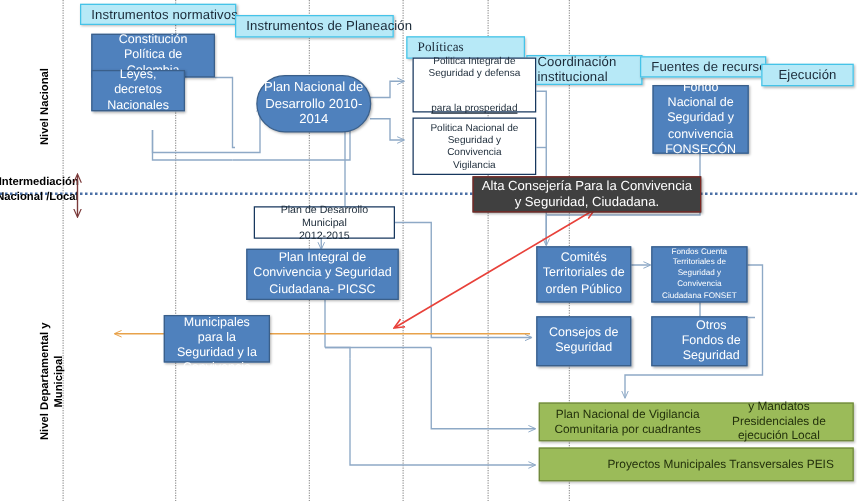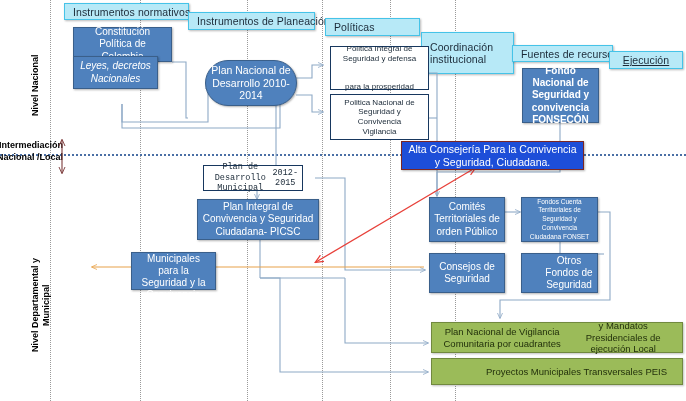--- a/index.html
+++ b/index.html
@@ -44,26 +44,25 @@
     box-shadow:1px 1px 2px rgba(0,0,0,.3);
   }
   .node.white{
     background:#ffffff;
     border:1.5px solid #17375E;
     color:#1b2a38;
     font-size:8px;
     justify-content:center;
   }
   .node.red{
-    background:#1d4ed8;
+    background:#404040;
     border:1.5px solid #7B2622;
     color:#ffffff;
     font-size:10.5px;
     box-shadow:1px 1px 2px rgba(0,0,0,.3);
-    margin-left:23px;
   }
   .node.green{
     background:#9BBB59;
     border:1.5px solid #71893F;
     color:#23310c;
     font-size:9.5px;
     box-shadow:1px 1px 2px rgba(0,0,0,.25);
   }
   .node.tiny{font-size:6.5px;line-height:1.35;}
 
@@ -105,33 +104,33 @@
   <div class="hline" style="top:154px;"></div>
 
   <div class="banner" style="left:64px;top:3px;width:125px;height:17px;">
     <span>Instrumentos normativos</span>
   </div>
 
   <div class="banner" style="left:188px;top:12px;width:127px;height:18px;">
     <span>Instrumentos de Planeación</span>
   </div>
 
-  <div class="banner" style="left:325px;top:18px;width:95px;height:18px;">
+  <div class="banner" style="left:325px;top:29px;width:95px;height:18px;font-family:Liberation Serif, serif;">
     <span>Políticas</span>
   </div>
 
-  <div class="banner" style="left:421px;top:32px;width:93px;height:42px;">
+  <div class="banner" style="left:421px;top:44px;width:93px;height:24px;">
     <span style="white-space:normal;">Coordinación institucional</span>
   </div>
 
   <div class="banner" style="left:512px;top:45px;width:101px;height:17px;">
     <span>Fuentes de recursos</span>
   </div>
 
-  <div class="banner center" style="left:609px;top:51px;width:74px;height:18px;text-decoration:underline;">
+  <div class="banner center" style="left:609px;top:51px;width:74px;height:18px;">
     <span>Ejecución</span>
   </div>
 
   <div class="side-label" style="left:30px;top:30px;height:110px;width:14px;">Nivel Nacional</div>
 
   <div class="flat-label" style="left:-12px;top:140px;width:75px;">
     <div>Intermediación</div>
     <div>Nacional /Local</div>
   </div>
 
@@ -208,50 +207,50 @@
 
     <g fill="none" stroke="#7B3A3A" stroke-width="1.1">
       <path d="M62,140 L62,173" marker-start="url(#ad)" marker-end="url(#ad)"></path>
     </g>
   </svg>
 
   <div class="node blue" style="left:73px;top:27px;width:99px;height:35px;">
     <span>Constitución Política de Colombia</span>
   </div>
 
-  <div class="node blue" style="left:73px;top:56px;width:85px;height:33px;font-style:italic;">
+  <div class="node blue" style="left:73px;top:56px;width:75px;height:33px;">
     <span>Leyes, decretos Nacionales</span>
   </div>
 
   <div class="node blue" style="left:205px;top:60px;width:92px;height:46px;font-size:10.5px;border-radius:23px;">
     <span>Plan Nacional de Desarrollo  2010-2014</span>
   </div>
 
   <div class="node white" style="left:330px;top:46px;width:99px;height:44px;flex-direction:column;">
     <span>Politica Integral de</span>
     <span>Seguridad y defensa</span>
-    <span style="margin-top:19px;">para la prosperidad</span>
+    <span style="margin-top:19px;text-decoration:underline;">para la prosperidad</span>
   </div>
 
   <div class="node white" style="left:330px;top:94px;width:99px;height:46px;flex-direction:column;">
     <span>Politica Nacional de</span>
     <span>Seguridad y</span>
     <span>Convivencia</span>
     <span>Vigilancia</span>
   </div>
 
-  <div class="node blue" style="left:522px;top:68px;width:77px;height:55px;font-weight:bold;">
+  <div class="node blue" style="left:522px;top:68px;width:77px;height:55px;">
     <span>Fondo Nacional de Seguridad y convivencia FONSECÓN</span>
   </div>
 
   <div class="node red" style="left:378px;top:141px;width:183px;height:29px;">
     <span>Alta Consejería Para la Convivencia y Seguridad, Ciudadana.</span>
   </div>
 
-  <div class="node white" style="left:203px;top:165px;width:100px;height:26px;flex-direction:row;font-size:8.5px;font-family:Liberation Mono, monospace;">
+  <div class="node white" style="left:203px;top:165px;width:113px;height:26px;flex-direction:column;font-size:8.5px;">
     <span>Plan de Desarrollo Municipal</span>
     <span>2012-2015</span>
   </div>
 
   <div class="node blue" style="left:197px;top:199px;width:122px;height:41px;">
     <span>Plan Integral de  Convivencia y Seguridad Ciudadana- PICSC</span>
   </div>
 
   <div class="node blue" style="left:90px;top:252px;width:85px;height:38px;margin-left:41px;">
     <span>Decretos Municipales para la Seguridad y la Convivencia</span>

